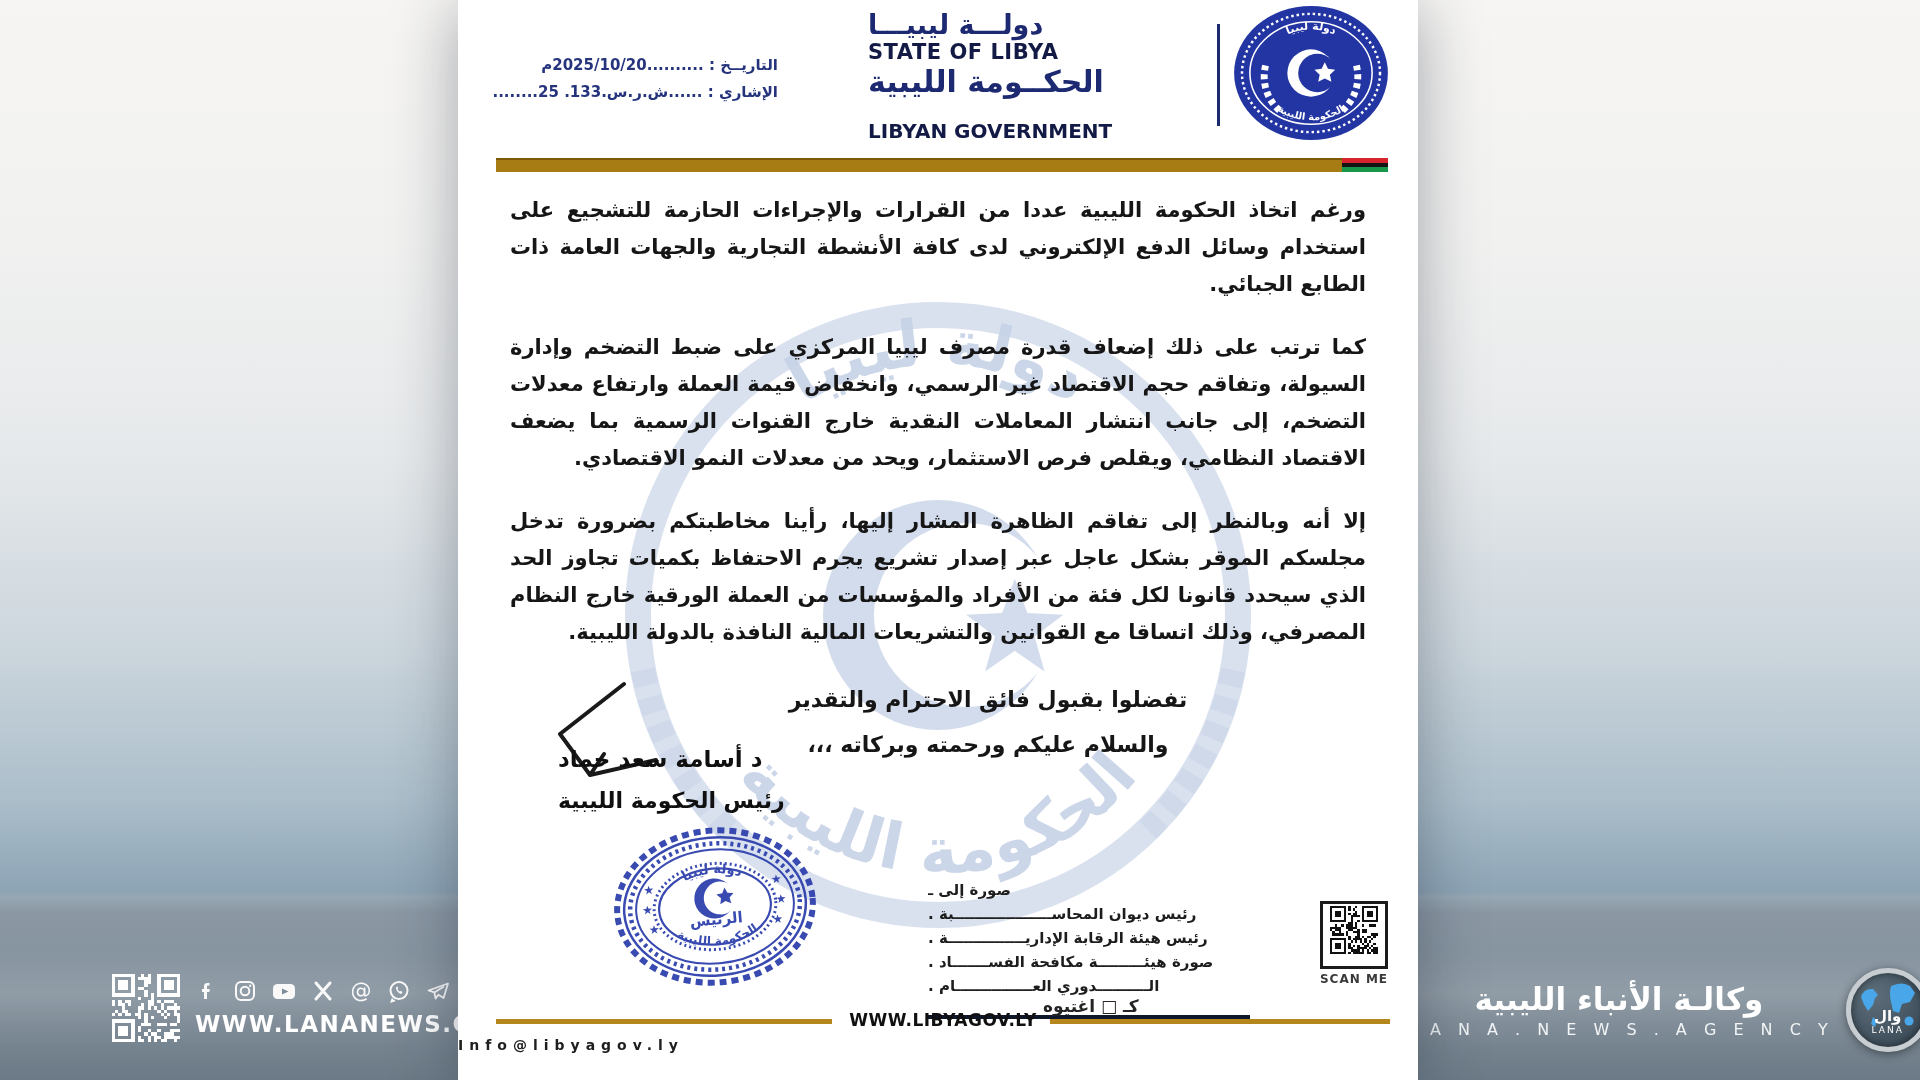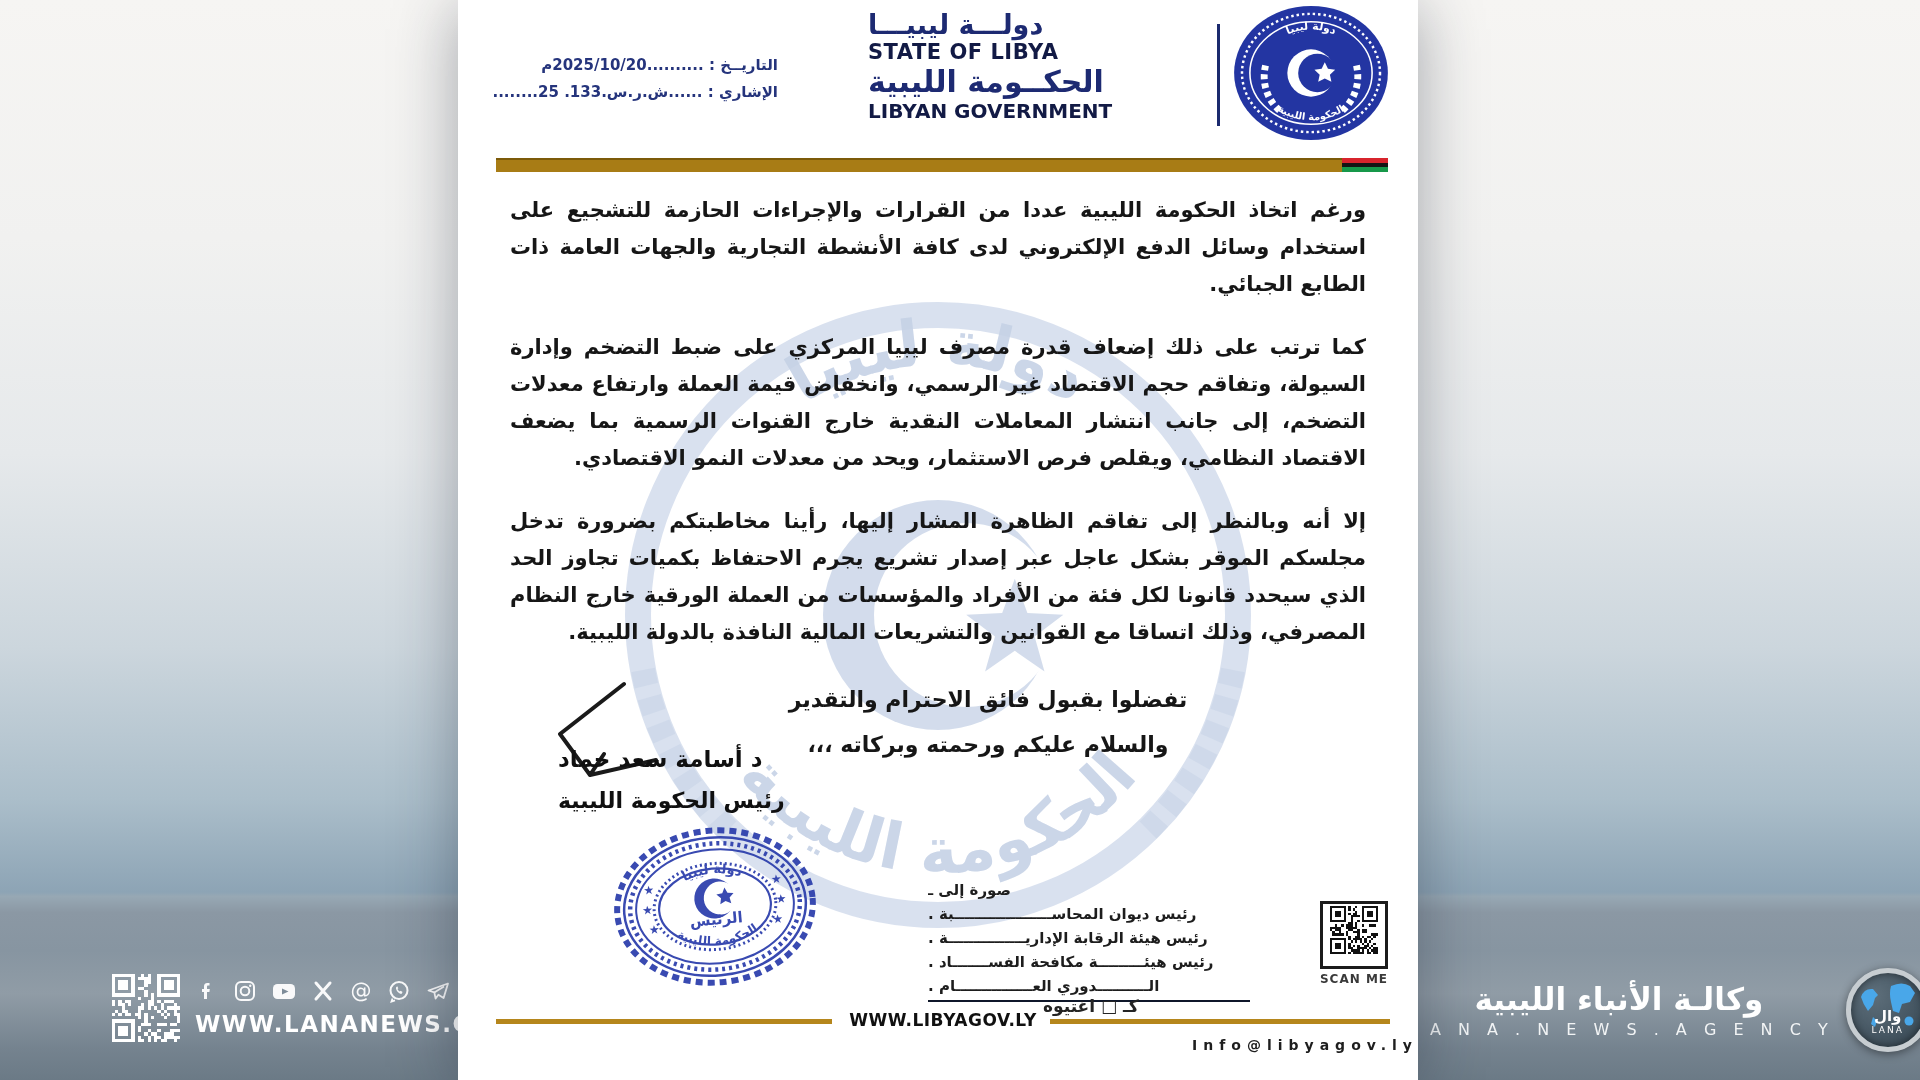--- a/index.html
+++ b/index.html
@@ -31,21 +31,21 @@
   
   .doc{position:absolute;left:458px;top:0;width:960px;height:1080px;background:#ffffff;
        box-shadow:0 8px 60px rgba(25,35,50,.38);z-index:2;}
 
   .emblem{position:absolute;top:4px;right:28px;width:158px;height:138px;}
   .hdr-divider{position:absolute;top:24px;right:198px;width:3px;height:102px;background:#1b2a6e;}
   .org{position:absolute;top:10px;right:214px;width:336px;text-align:left;}
   .org-ar1{font-size:27px;font-weight:bold;color:#1d2a72;line-height:30px;direction:rtl;}
   .org-en1{font-size:21px;font-weight:bold;color:#121a45;line-height:25px;letter-spacing:.5px;}
   .org-ar2{font-size:30px;font-weight:bold;color:#1d2a72;line-height:34px;direction:rtl;}
-  .org-en2{font-size:20px;font-weight:bold;color:#121a45;line-height:25px;}
+  .org-en2{font-size:20px;font-weight:bold;color:#121a45;line-height:25px;margin-top:20px;}
 
   .dates{position:absolute;top:52px;left:70px;width:250px;direction:rtl;text-align:right;
          font-size:15px;font-weight:bold;color:#25347c;line-height:27px;white-space:nowrap;}
 
   .goldbar{position:absolute;top:158px;left:38px;right:30px;height:12px;background:#a87c15;border-top:2px solid #7c5a09;}
   .goldbar .flag{position:absolute;right:0;top:-2px;bottom:0;width:46px;display:flex;flex-direction:column;}
   .goldbar .flag div{flex:1;}
 
   .watermark{position:absolute;top:280px;left:145px;width:670px;height:670px;}
 
@@ -58,33 +58,33 @@
   .sig-name{position:absolute;top:746px;left:100px;width:340px;text-align:left;direction:rtl;
             font-weight:bold;color:#101010;}
   .sig-name .nm{font-size:23px;}
   .sig-name .tl{font-size:22px;margin-top:16px;}
 
   .stamp{position:absolute;top:824px;left:152px;width:210px;height:165px;transform:rotate(-5deg);opacity:.95;}
 
   .copies{position:absolute;top:878px;left:470px;width:322px;direction:rtl;text-align:left;
           font-size:15px;font-weight:bold;color:#1d1d1d;line-height:24px;}
   .copies .itm{white-space:nowrap;overflow:hidden;}
-  .copies .rule{border-bottom:2px solid #0f172a;padding-bottom:2px;}
+  .copies .rule{border-bottom:4px solid #0f172a;padding-bottom:17px;}
   .copies-note{position:absolute;top:996px;left:585px;direction:rtl;font-size:17px;font-weight:bold;color:#242424;}
 
   .doc-qr{position:absolute;top:901px;left:861px;width:70px;text-align:center;}
   .doc-qr .box{width:58px;height:58px;margin:0 auto;border:3px solid #1b1b1b;background:#fff;padding:2px;}
   .doc-qr .cap{margin-top:3px;font-size:12px;letter-spacing:1px;font-weight:bold;color:#3a3a3a;}
 
   .f-line{position:absolute;top:1019px;height:5px;background:#b5861c;}
   .f-line.left{left:38px;width:336px;}
   .f-line.right{left:592px;width:340px;}
   .f-site{position:absolute;top:1010px;left:378px;width:214px;text-align:center;
           font-size:17px;font-weight:bold;color:#101010;letter-spacing:.5px;}
-  .f-email{position:absolute;top:1037px;left:0;width:100%;text-align:right;
+  .f-email{position:absolute;top:1037px;left:0;width:100%;text-align:left;
            font-size:14px;font-weight:bold;letter-spacing:6px;color:#1e1e1e;}
 </style>
 </head>
 <body>
 
 <div class="stage">
 
   <div class="nb-left">
     <svg class="nb-qr qr-gen" viewBox="0 0 21 21" shape-rendering="crispEdges">
         <rect x="0.5" y="0.5" width="6" height="6" fill="none" stroke="#ffffff" stroke-width="1"></rect>
@@ -392,21 +392,21 @@
       </text>
       <text font-size="12" font-weight="bold" fill="#2f41ad">
         <textPath href="#stBot" startOffset="50%" text-anchor="middle">الحكومة الليبية</textPath>
       </text>
     </svg>
 
     <div class="copies">
       <div class="itm">صورة إلى ـ</div>
       <div class="itm">رئيس ديوان المحاســـــــــــــــــــبة .</div>
       <div class="itm">رئيس هيئة الرقابة الإداريـــــــــــــــة .</div>
-      <div class="itm">رئيس هيئـــــــــة مكافحة الفســـــــاد .</div>
+      <div class="itm">صورة هيئـــــــــة مكافحة الفســـــــاد .</div>
       <div class="itm rule">الــــــــــدوري العـــــــــــــــام .</div>
     </div>
     <div class="copies-note">كـ □ اغتيوه</div>
 
     <div class="doc-qr">
       <div class="box"><svg class="qr-gen" viewBox="0 0 21 21" width="48" height="48" shape-rendering="crispEdges">
             <rect x="0.5" y="0.5" width="6" height="6" fill="none" stroke="#111111" stroke-width="1"></rect>
             <rect x="2" y="2" width="3" height="3" fill="#111111"></rect>
             <rect x="14.5" y="0.5" width="6" height="6" fill="none" stroke="#111111" stroke-width="1"></rect>
             <rect x="16" y="2" width="3" height="3" fill="#111111"></rect>

